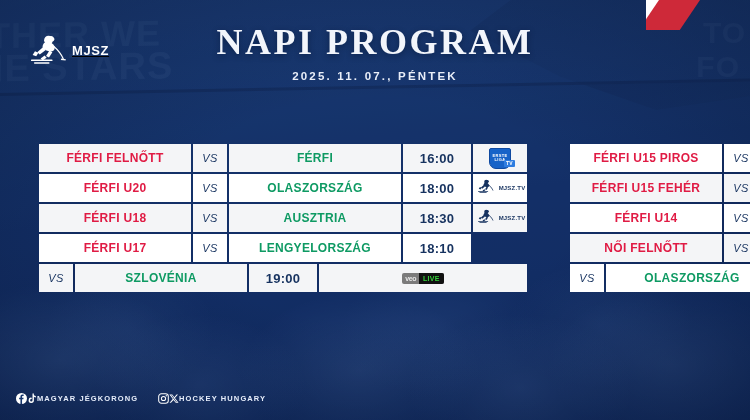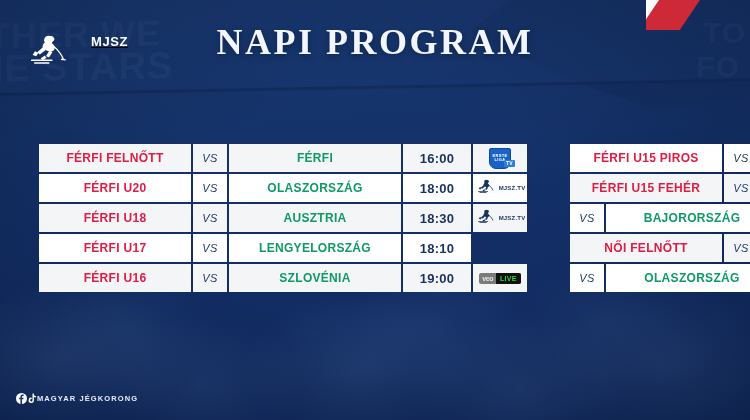--- a/index.html
+++ b/index.html
@@ -58,21 +58,21 @@
   .flag-corner{
     position:absolute;right:0;top:0;width:104px;height:30px;overflow:hidden;
   }
   .flag-corner i{position:absolute;display:block;height:200px;width:34px;transform:rotate(34deg);transform-origin:top left;top:-46px;}
   .flag-corner .f-red{background:#CE2939;left:44px;}
   .flag-corner .f-white{background:#ffffff;left:22px;}
   .flag-corner .f-green{background:#13866B;left:0px;}
 
   
   .header{position:absolute;left:0;top:0;width:750px;height:100px;}
-  .brand{position:absolute;left:26px;top:34px;display:flex;align-items:flex-start;gap:21px;text-decoration:underline;}
+  .brand{position:absolute;left:26px;top:34px;display:flex;align-items:center;gap:2px;text-decoration:underline;}
   .brand svg{display:block;}
   .brand-text{
     color:#fff;font-size:13px;font-weight:700;letter-spacing:.6px;
   }
   .title-wrap{position:absolute;left:0;right:0;top:24px;text-align:center;}
   .title{
     color:#f2f5fb;font-size:36px;font-weight:900;letter-spacing:2.5px;
     line-height:1;text-shadow:0 2px 6px rgba(5,16,40,.45);
     font-family:Liberation Serif, serif;
   }
@@ -163,20 +163,21 @@
             <rect x="5.0" y="25.6" width="21.5" height="1.5" rx="0.6"></rect>
             <rect x="8.0" y="28.3" width="15.5" height="1.4" rx="0.6"></rect>
           </g>
         </svg>
       </span>
       <span class="brand-text">MJSZ</span>
     </div>
 
     <div class="title-wrap">
       <div class="title">NAPI PROGRAM</div>
+      <div class="subtitle">2025. 11. 07., PÉNTEK</div>
     </div>
   </div>
 
   <div class="tables">
     <div class="tbl" id="tbl-left">
         <div class="row light">
           <div class="cell c-team">FÉRFI FELNŐTT</div>
           <div class="cell c-vs">VS</div>
           <div class="cell c-opp">FÉRFI</div>
           <div class="cell c-time">16:00</div>
@@ -241,21 +242,20 @@
           </div>
         </div>
         <div class="row dark">
           <div class="cell c-team">FÉRFI U17</div>
           <div class="cell c-vs">VS</div>
           <div class="cell c-opp">LENGYELORSZÁG</div>
           <div class="cell c-time">18:10</div>
           <div class="cell c-ch empty"></div>
         </div>
         <div class="row light">
-          <div class="cell c-team">FÉRFI U16</div>
           <div class="cell c-vs">VS</div>
           <div class="cell c-opp">SZLOVÉNIA</div>
           <div class="cell c-time">19:00</div>
           <div class="cell c-ch">
             <span class="ch">
               <span class="ch-veo">
                 <span class="veo">veo</span>
                 <span class="live">LIVE</span>
               </span>
             </span>
@@ -267,20 +267,21 @@
           <div class="cell c-team">FÉRFI U15 PIROS</div>
           <div class="cell c-vs">VS</div>
           <div class="cell c-opp">LENGYELORSZÁG 2</div>
         </div>
         <div class="row light">
           <div class="cell c-team">FÉRFI U15 FEHÉR</div>
           <div class="cell c-vs">VS</div>
           <div class="cell c-opp">LENGYELORSZÁG 1</div>
         </div>
         <div class="row dark">
+          <div class="cell c-team">FÉRFI U14</div>
           <div class="cell c-vs">VS</div>
           <div class="cell c-opp">BAJORORSZÁG</div>
         </div>
         <div class="row light">
           <div class="cell c-team">NŐI FELNŐTT</div>
           <div class="cell c-vs">VS</div>
           <div class="cell c-opp">FRANCIAORSZÁG</div>
         </div>
         <div class="row dark">
           <div class="cell c-vs">VS</div>
@@ -297,15 +298,30 @@
             <path d="M13.2 24V13.6h2.9l.44-3.4h-3.34V8.05c0-.98.27-1.65 1.68-1.65h1.8V3.37c-.31-.04-1.38-.13-2.62-.13-2.6 0-4.37 1.58-4.37 4.5v2.46H6.8v3.4h2.89V24z" fill="#15356d"></path>
           </svg>
         </span>
         <span class="fico">
           <svg width="10" height="11" viewBox="0 0 24 24">
             <path d="M16.6 0h-3.4v16.1a2.9 2.9 0 1 1-2.9-2.9c.3 0 .6 0 .9.1v-3.4a6.4 6.4 0 1 0 5.4 6.3V7.9a8 8 0 0 0 4.6 1.5V6a4.8 4.8 0 0 1-4.6-6z" fill="#fff"></path>
           </svg>
         </span>
         <span class="ftxt">MAGYAR JÉGKORONG</span>
       </div>
+      <div class="fgrp">
+        <span class="fico">
+          <svg width="11" height="11" viewBox="0 0 24 24">
+            <rect x="1.5" y="1.5" width="21" height="21" rx="6" fill="none" stroke="#fff" stroke-width="2.2"></rect>
+            <circle cx="12" cy="12" r="4.6" fill="none" stroke="#fff" stroke-width="2.2"></circle>
+            <circle cx="18" cy="6" r="1.5" fill="#fff"></circle>
+          </svg>
+        </span>
+        <span class="fico">
+          <svg width="10" height="10" viewBox="0 0 24 24">
+            <path d="M18.2 1.2h3.4l-7.4 8.5 8.7 11.5h-6.8l-5.3-7-6.1 7H1.3l7.9-9.1L.9 1.2h7l4.8 6.4zM17 19.2h1.9L7.1 3.1H5z" fill="#fff"></path>
+          </svg>
+        </span>
+        <span class="ftxt">HOCKEY HUNGARY</span>
+      </div>
     </div>
 
 </div>
 
 </body></html>

